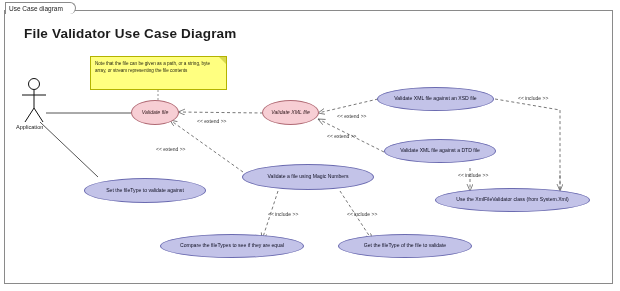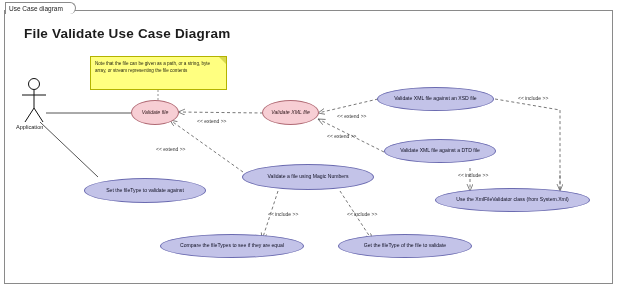--- a/index.html
+++ b/index.html
@@ -123,21 +123,21 @@
 </style>
 </head>
 <body>
 
 <div id="canvas">
 
   <div id="frame"></div>
 
   <div id="diagram-tab">Use Case diagram</div>
 
-  <div id="page-title">File Validate Use Case Diagram</div>
+  <div id="page-title">File Validator Use Case Diagram</div>
 
   <svg id="wires" viewBox="0 0 620 291" xmlns="http://www.w3.org/2000/svg">
     <defs>
       <marker id="oarrow" markerWidth="8" markerHeight="8" refX="7" refY="3" orient="auto" markerUnits="userSpaceOnUse">
         <path d="M0,0 L7,3 L0,6" fill="none" stroke="#555" stroke-width="0.7"></path>
       </marker>
     </defs>
 
     <g stroke="#111" stroke-width="1" fill="none">
       <circle cx="34" cy="84" r="5.5"></circle>

